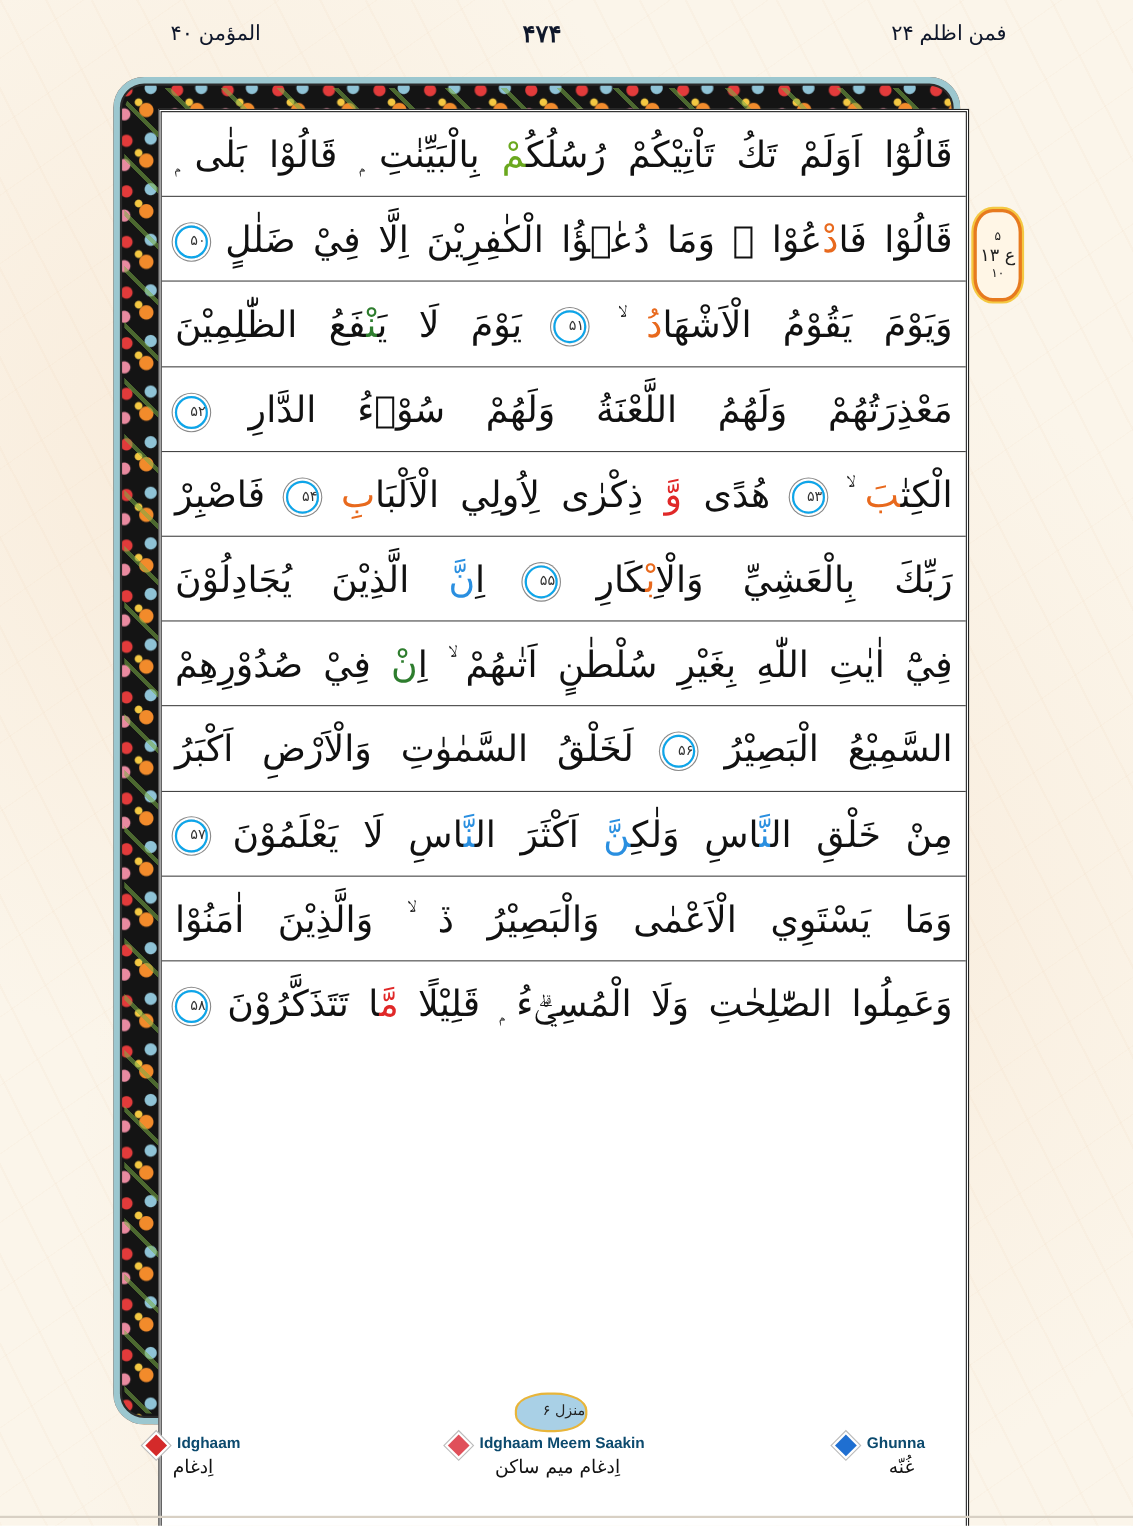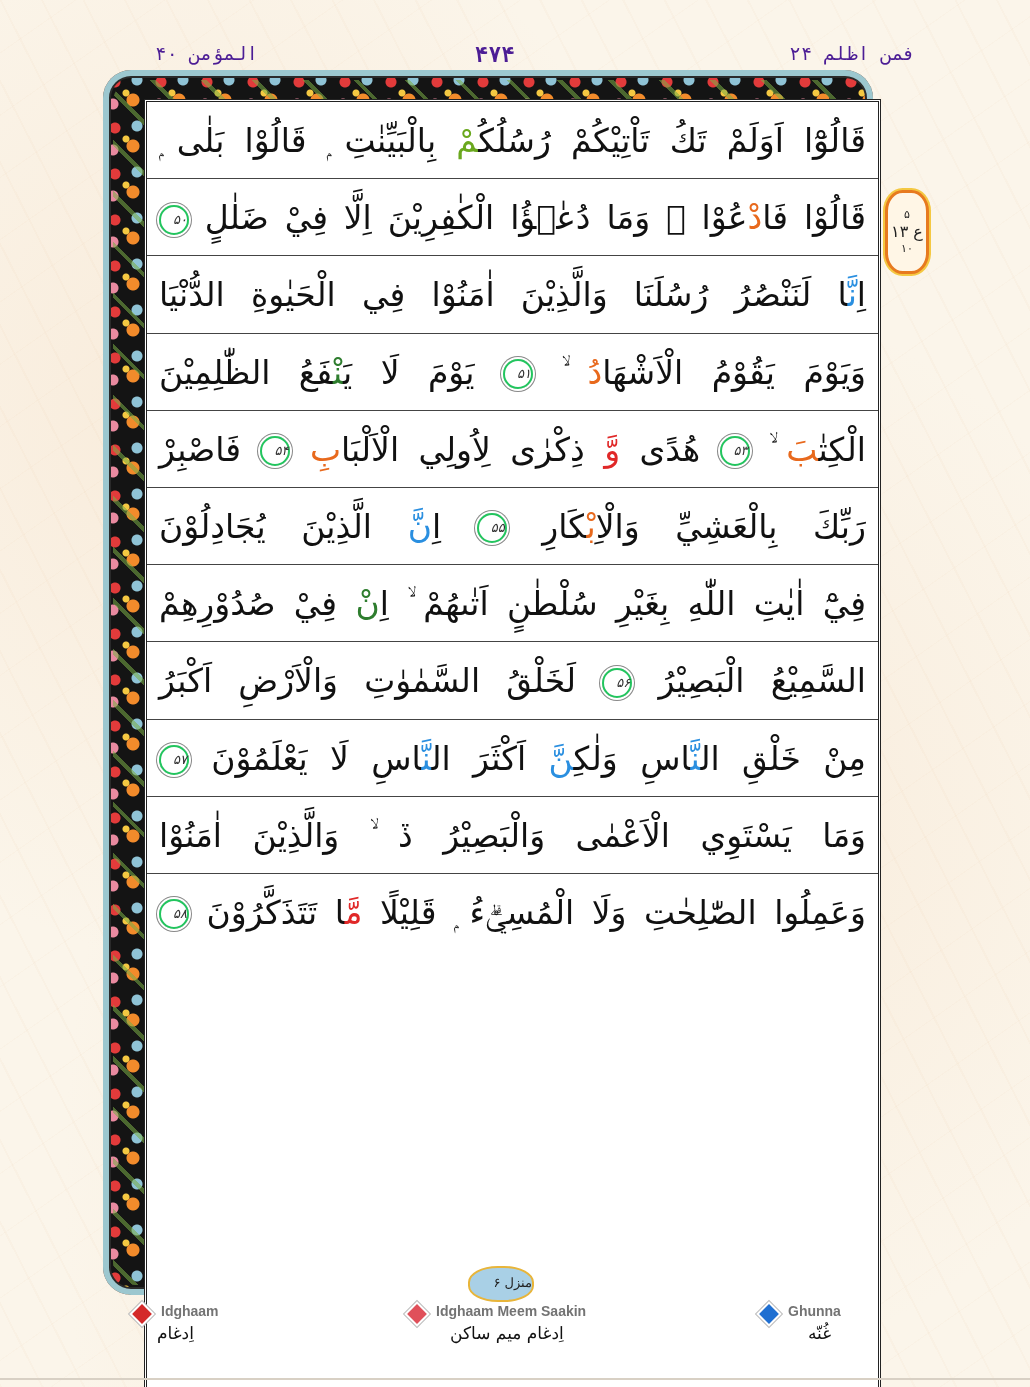--- a/index.html
+++ b/index.html
@@ -8,21 +8,21 @@
     background: #fbf5ea;
     background-image:
       radial-gradient(ellipse at 20% 30%, rgba(240,205,170,0.25) 0, transparent 40%),
       radial-gradient(ellipse at 70% 60%, rgba(240,205,170,0.22) 0, transparent 45%),
       radial-gradient(ellipse at 40% 85%, rgba(240,210,180,0.25) 0, transparent 40%),
       repeating-linear-gradient(63deg, rgba(230,190,150,0.07) 0 2px, transparent 2px 37px),
       repeating-linear-gradient(-35deg, rgba(230,190,150,0.06) 0 1px, transparent 1px 51px);
     font-family: "DejaVu Sans", sans-serif;
   }
   .header { position: absolute; top: 18px; left: 100px; width: 830px; height: 34px; }
-  .header .h { position: absolute; top: 0; font-family: Liberation Mono, monospace; font-size: 19px; color: #4c1d95; direction: rtl; margin-top: 24px; }
+  .header .h { position: absolute; top: 0; font-family: Liberation Sans, sans-serif; font-size: 19px; color: #0f172a; direction: rtl; }
   .h-surah { left: 55px; }
   .h-page { left: 375px; font-weight: bold; font-size: 22px !important; }
   .h-juz { right: 15px; }
 
   
   .frame {
     position: absolute; left: 103px; top: 70px; width: 770px; height: 1225px;
     border-radius: 28px;
     background:
       radial-gradient(circle at 12px 12px, #e23b3b 0 5px, transparent 6px) 0 0/46px 46px,
@@ -45,24 +45,23 @@
   }
   .line {
     position: relative; height: 77.2px; border-bottom: 1.5px solid #444;
     direction: rtl; text-align: justify; text-align-last: justify;
     padding: 0 12px; box-sizing: border-box;
     font-family: "DejaVu Sans", sans-serif; font-size: 33px; line-height: 77px;
     color: #111; white-space: nowrap; overflow: hidden;
   }
   .line:last-child { border-bottom: none; }
   .ayah-no {
-    display: inline-block; width: 26px; height: 26px; border: 2px solid #22c55e; border-radius: 50%;
+    display: inline-block; width: 26px; height: 26px; border: 2px solid #0ea5e9; border-radius: 50%;
     font-size: 13px; line-height: 26px; text-align: right; vertical-align: middle; color: #333;
     box-shadow: 0 0 0 2px #fff, 0 0 0 3px #888;
-    font-style: italic;
   }
   .c-orange { color: #e8691d; }
   .c-blue { color: #2a8fe0; }
   .c-green { color: #6aa81e; }
   .c-dkgreen { color: #2e7d2e; }
   .c-red { color: #e02828; }
   .c-purple { color: #6a3aa8; }
 
   .ruku {
     position: absolute; left: 885px; top: 190px; width: 38px; height: 78px;
@@ -80,43 +79,43 @@
     font-family: "DejaVu Serif", serif; font-size: 13px; text-align: right; line-height: 30px;
     direction: rtl; color: #222;
   }
 
   .legend { position: absolute; top: 1303px; left: 0; width: 1030px; height: 70px; }
   .legend-item { position: absolute; top: 0; }
   .diamond {
     position: absolute; top: 4px; left: 0; width: 14px; height: 14px; transform: rotate(45deg);
     box-shadow: 0 0 0 2px #fff, 0 0 0 3px #bbb;
   }
-  .legend-label { position: absolute; top: 0; left: 26px; font-family: "Liberation Sans", sans-serif; font-weight: bold; font-size: 14px; color: #737373; white-space: nowrap; }
+  .legend-label { position: absolute; top: 0; left: 26px; font-family: "Liberation Sans", sans-serif; font-weight: bold; font-size: 14px; color: #0c4a6e; white-space: nowrap; }
   .legend-ar { position: absolute; top: 20px; font-family: "DejaVu Serif", serif; font-size: 17px; color: #111; direction: rtl; white-space: nowrap; }
   .li-1 { left: 135px; } .li-1 .legend-ar { left: 22px; }
   .li-2 { left: 410px; } .li-2 .legend-ar { left: 40px; }
   .li-3 { left: 762px; } .li-3 .legend-ar { left: 46px; }
   .bottom-rule { position: absolute; left: 0; top: 1378px; width: 1030px; height: 2px; background: #d8d0c4; }
 </style>
 </head>
 <body>
 
 <div class="header">
   <span class="h h-surah">المؤمن ۴۰</span>
   <span class="h h-page">۴۷۴</span>
   <span class="h h-juz">فمن اظلم ۲۴</span>
 </div>
 
 <div class="frame"></div>
 
 <div class="text-panel" id="panel">
     <div class="line"><span>قَالُوْٓا اَوَلَمْ تَكُ تَاْتِيْكُمْ رُسُلُكُ</span><span class="c-green">مْ</span><span> بِالْبَيِّنٰتِ ۭ قَالُوْا بَلٰى ۭ</span></div>
     <div class="line"><span>قَالُوْا فَا</span><span class="c-orange">دْ</span><span>عُوْا ۚ وَمَا دُعٰۗؤُا الْكٰفِرِيْنَ اِلَّا فِيْ ضَلٰلٍ </span><span class="ayah-no">۵۰</span></div>
-    <div class="line"><span>اِ</span><span class="c-blue">نَّ</span><span>ا لَنَنْصُرُ رُسُلَنَا وَالَّذِيْنَ اٰمَنُوْا فِي الْحَيٰوةِ الدُّنْيَا</span></div>
     <div class="line"><span>وَيَوْمَ يَقُوْمُ الْاَشْهَا</span><span class="c-orange">دُ</span><span> ۙ </span><span class="ayah-no">۵۱</span><span> يَوْمَ لَا يَ</span><span class="c-dkgreen">نْ</span><span>فَعُ الظّٰلِمِيْنَ</span></div>
+    <div class="line"><span>مَعْذِرَتُهُمْ وَلَهُمُ اللَّعْنَةُ وَلَهُمْ سُوْۗءُ الدَّارِ </span><span class="ayah-no">۵۲</span></div>
     <div class="line"><span>الْكِتٰ</span><span class="c-orange">بَ</span><span> ۙ </span><span class="ayah-no">۵۳</span><span> هُدًى </span><span class="c-red">وَّ</span><span> ذِكْرٰى لِاُولِي الْاَلْبَا</span><span class="c-orange">بِ</span><span> </span><span class="ayah-no">۵۴</span><span> فَاصْبِرْ</span></div>
     <div class="line"><span>رَبِّكَ بِالْعَشِيِّ وَالْاِ</span><span class="c-orange">بْ</span><span>كَارِ </span><span class="ayah-no">۵۵</span><span> اِ</span><span class="c-blue">نَّ</span><span> الَّذِيْنَ يُجَادِلُوْنَ</span></div>
     <div class="line"><span>فِيْٓ اٰيٰتِ اللّٰهِ بِغَيْرِ سُلْطٰنٍ اَتٰىهُمْ ۙ اِ</span><span class="c-dkgreen">نْ</span><span> فِيْ صُدُوْرِهِمْ</span></div>
     <div class="line"><span>السَّمِيْعُ الْبَصِيْرُ </span><span class="ayah-no">۵۶</span><span> لَخَلْقُ السَّمٰوٰتِ وَالْاَرْضِ اَكْبَرُ</span></div>
     <div class="line"><span>مِنْ خَلْقِ ال</span><span class="c-blue">نَّ</span><span>اسِ وَلٰكِ</span><span class="c-blue">نَّ</span><span> اَكْثَرَ ال</span><span class="c-blue">نَّ</span><span>اسِ لَا يَعْلَمُوْنَ </span><span class="ayah-no">۵۷</span></div>
     <div class="line"><span>وَمَا يَسْتَوِي الْاَعْمٰى وَالْبَصِيْرُ ڏ ۙ وَالَّذِيْنَ اٰمَنُوْا</span></div>
     <div class="line"><span>وَعَمِلُوا الصّٰلِحٰتِ وَلَا الْمُسِيْۗءُ ۭ قَلِيْلًا </span><span class="c-red">مَّ</span><span>ا تَتَذَكَّرُوْنَ </span><span class="ayah-no">۵۸</span></div>
   </div>
 
 <div class="ruku">

